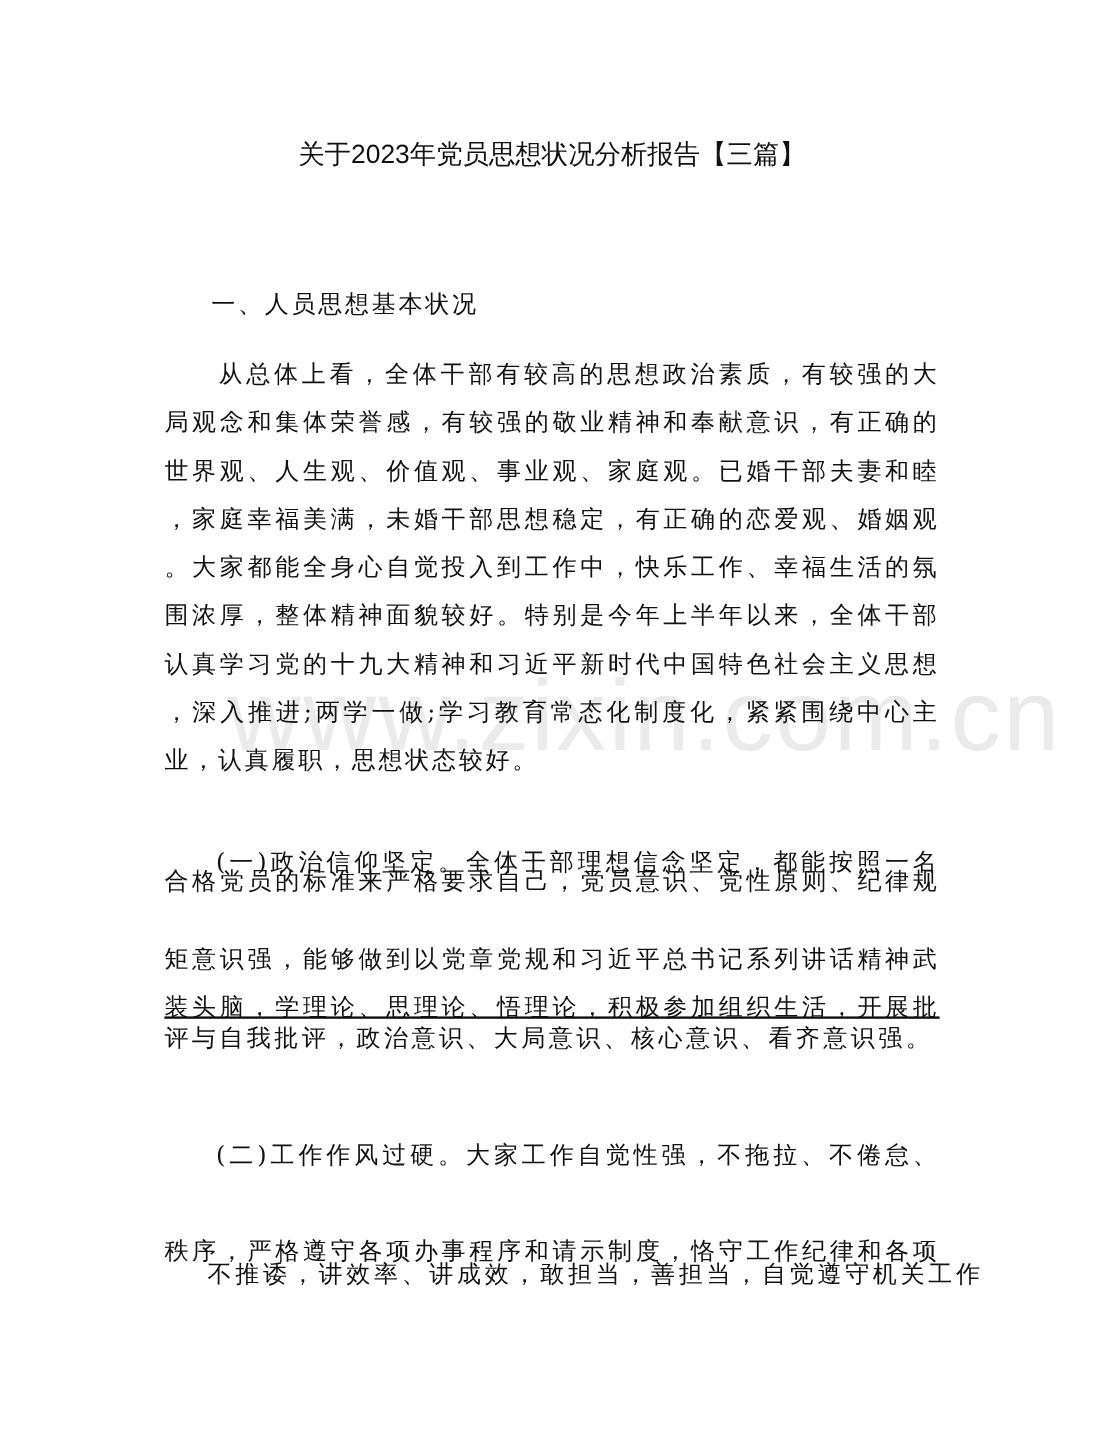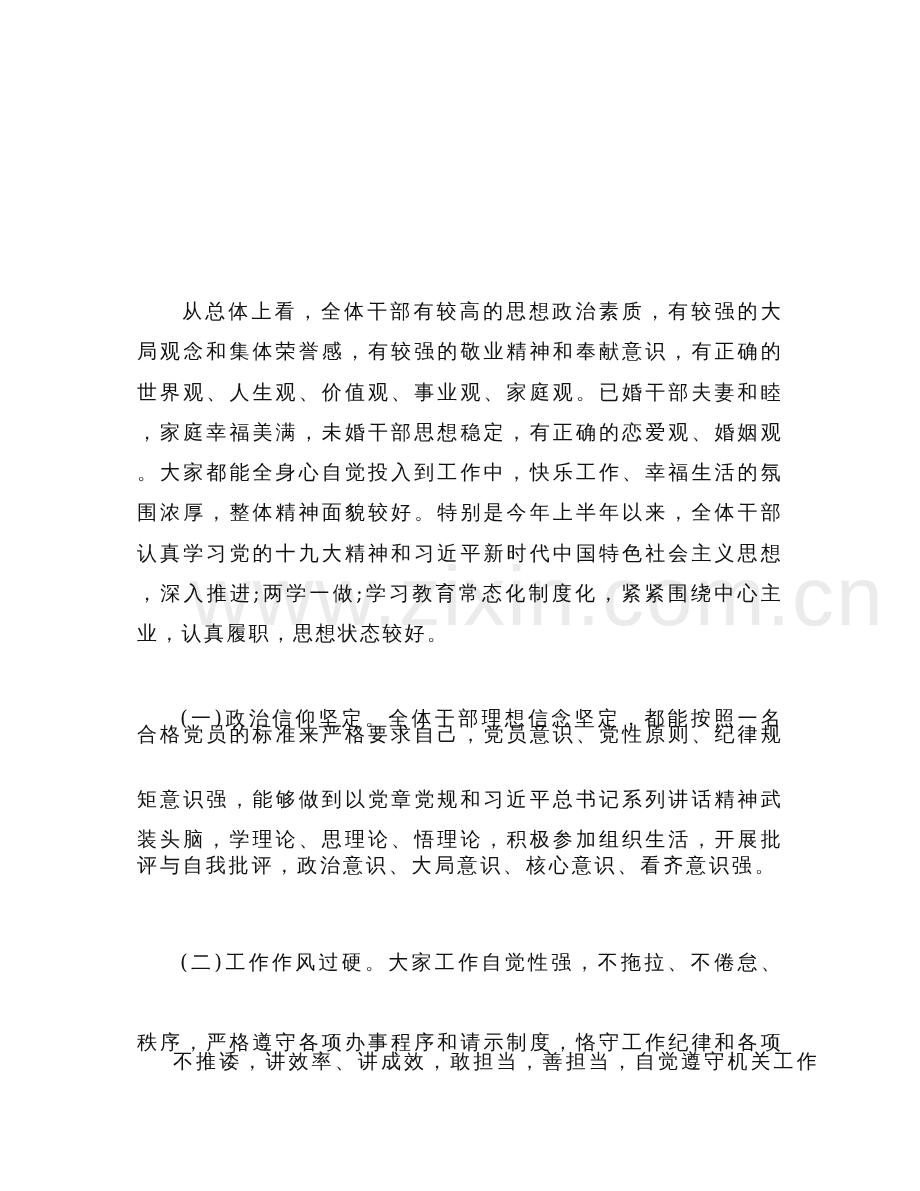--- a/index.html
+++ b/index.html
@@ -68,40 +68,42 @@
     .line.indent { left: 182px; width: 601px; }
     .line.heading { text-align-last: left; }
   </style>
 </head>
 <body>
 
 <div class="page">
 
   <div class="watermark">www.zixin.com.cn</div>
 
+  <div class="title">关于2023年党员思想状况分析报告【三篇】</div>
 
 
+  <div class="line heading" style="top:238px; left:176px; width:300px;">一、人员思想基本状况</div>
 
   <div>
     <div class="line indent" style="top:296px;">从总体上看，全体干部有较高的思想政治素质，有较强的大</div>
     <div class="line" style="top:336px;">局观念和集体荣誉感，有较强的敬业精神和奉献意识，有正确的</div>
     <div class="line" style="top:377px;">世界观、人生观、价值观、事业观、家庭观。已婚干部夫妻和睦</div>
     <div class="line" style="top:417px;">，家庭幸福美满，未婚干部思想稳定，有正确的恋爱观、婚姻观</div>
     <div class="line" style="top:457px;">。大家都能全身心自觉投入到工作中，快乐工作、幸福生活的氛</div>
     <div class="line" style="top:497px;">围浓厚，整体精神面貌较好。特别是今年上半年以来，全体干部</div>
     <div class="line" style="top:538px;">认真学习党的十九大精神和习近平新时代中国特色社会主义思想</div>
     <div class="line" style="top:578px;">，深入推进;两学一做;学习教育常态化制度化，紧紧围绕中心主</div>
     <div class="line last" style="top:618px;">业，认真履职，思想状态较好。</div>
   </div>
 
   <div>
     <div class="line" style="top:703px; left:180px; width:603px;">(一)政治信仰坚定。全体干部理想信念坚定，都能按照一名</div>
     <div class="line" style="top:719px;">合格党员的标准来严格要求自己，党员意识、党性原则、纪律规</div>
     <div class="line" style="top:784px;">矩意识强，能够做到以党章党规和习近平总书记系列讲话精神武</div>
-    <div class="line" style="top:824px;">装头脑，学理论、思理论、悟理论，积极参加组织生活，开展批</div>
+    <div class="line" style="top:824px;text-decoration:underline;">装头脑，学理论、思理论、悟理论，积极参加组织生活，开展批</div>
     <div class="line" style="top:850px; width:640px;">评与自我批评，政治意识、大局意识、核心意识、看齐意识强。</div>
   </div>
 
   <div>
     <div class="line" style="top:947px; left:180px; width:603px;">(二)工作作风过硬。大家工作自觉性强，不拖拉、不倦怠、</div>
     <div class="line" style="top:1046px;margin-left:36px;">不推诿，讲效率、讲成效，敢担当，善担当，自觉遵守机关工作</div>
     <div class="line" style="top:1027px;">秩序，严格遵守各项办事程序和请示制度，恪守工作纪律和各项</div>
   </div>
 
 </div>

